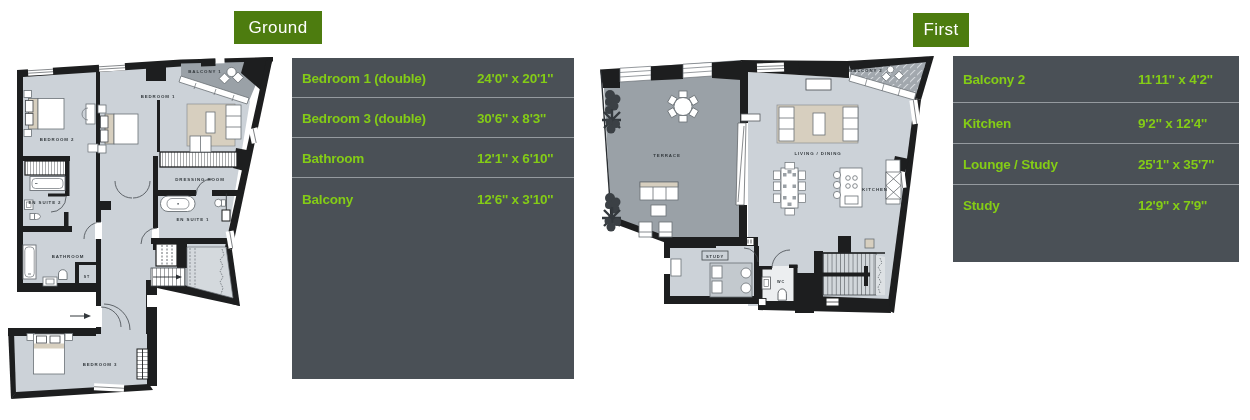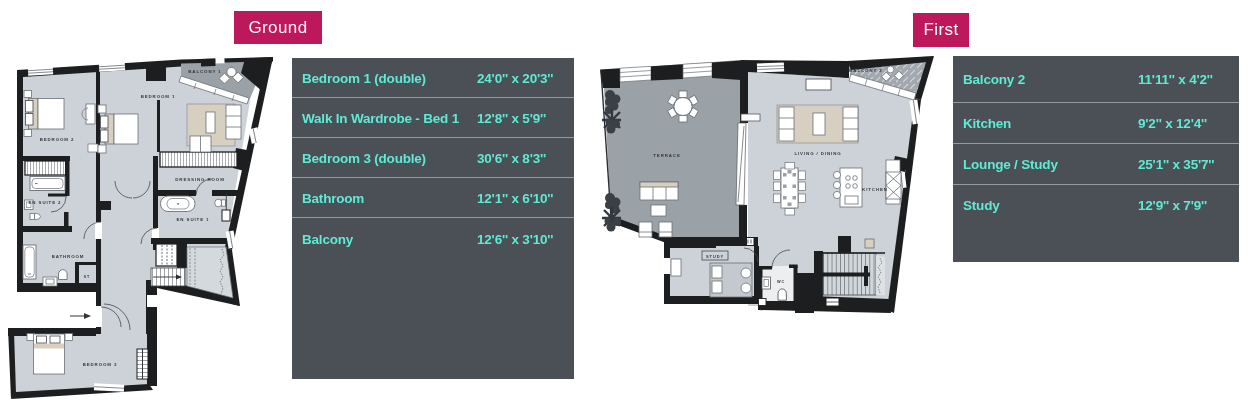--- a/index.html
+++ b/index.html
@@ -1,39 +1,35 @@
 <!DOCTYPE html>
 <html><head>
 <meta charset="utf-8">
 <style>
 html,body{margin:0;padding:0}
 body{width:1250px;height:420px;background:#fff;font-family:"Liberation Sans",sans-serif;position:relative;overflow:hidden}
-.tag{position:absolute;background:#be185d;color:#fff;display:flex;align-items:center;justify-content:center;font-size:17px;letter-spacing:.4px}
-.tbl{position:absolute;background:#4a5056;color:#5eead4;font-size:13.5px;font-weight:700;letter-spacing:-0.2px}
+.tag{position:absolute;background:#4d7c0f;color:#fff;display:flex;align-items:center;justify-content:center;font-size:17px;letter-spacing:.4px}
+.tbl{position:absolute;background:#4a5056;color:#84cc16;font-size:13.5px;font-weight:700;letter-spacing:-0.2px}
 .row{position:relative;box-sizing:border-box;border-bottom:1px solid #959a9f}
 .row:last-child{border-bottom:none}
 .row .n{position:absolute;left:10px;top:50%;transform:translateY(-50%);white-space:nowrap}
 .row .v{position:absolute;left:185px;top:50%;transform:translateY(-50%);white-space:nowrap}
 svg{position:absolute;left:0;top:0}
 </style>
 </head>
 <body>
 
 <div class="tag" style="left:234px;top:11px;width:88px;height:33px">Ground</div>
 
 <div class="tag" style="left:913px;top:13px;width:56px;height:34px">First</div>
 
 <div class="tbl" style="left:292px;top:58px;width:282px;height:321px">
 <div class="row" style="height:40px">
       <span class="n">Bedroom 1 (double)</span>
-      <span class="v">24'0'' x 20'3''</span>
-    </div>
-<div class="row" style="height:40px">
-      <span class="n">Walk In Wardrobe - Bed 1</span>
-      <span class="v">12'8'' x 5'9''</span>
+      <span class="v">24'0'' x 20'1''</span>
     </div>
 <div class="row" style="height:40px">
       <span class="n">Bedroom 3 (double)</span>
       <span class="v">30'6'' x 8'3''</span>
     </div>
 <div class="row" style="height:40px">
       <span class="n">Bathroom</span>
       <span class="v">12'1'' x 6'10''</span>
     </div>
 <div class="row" style="height:41px">

